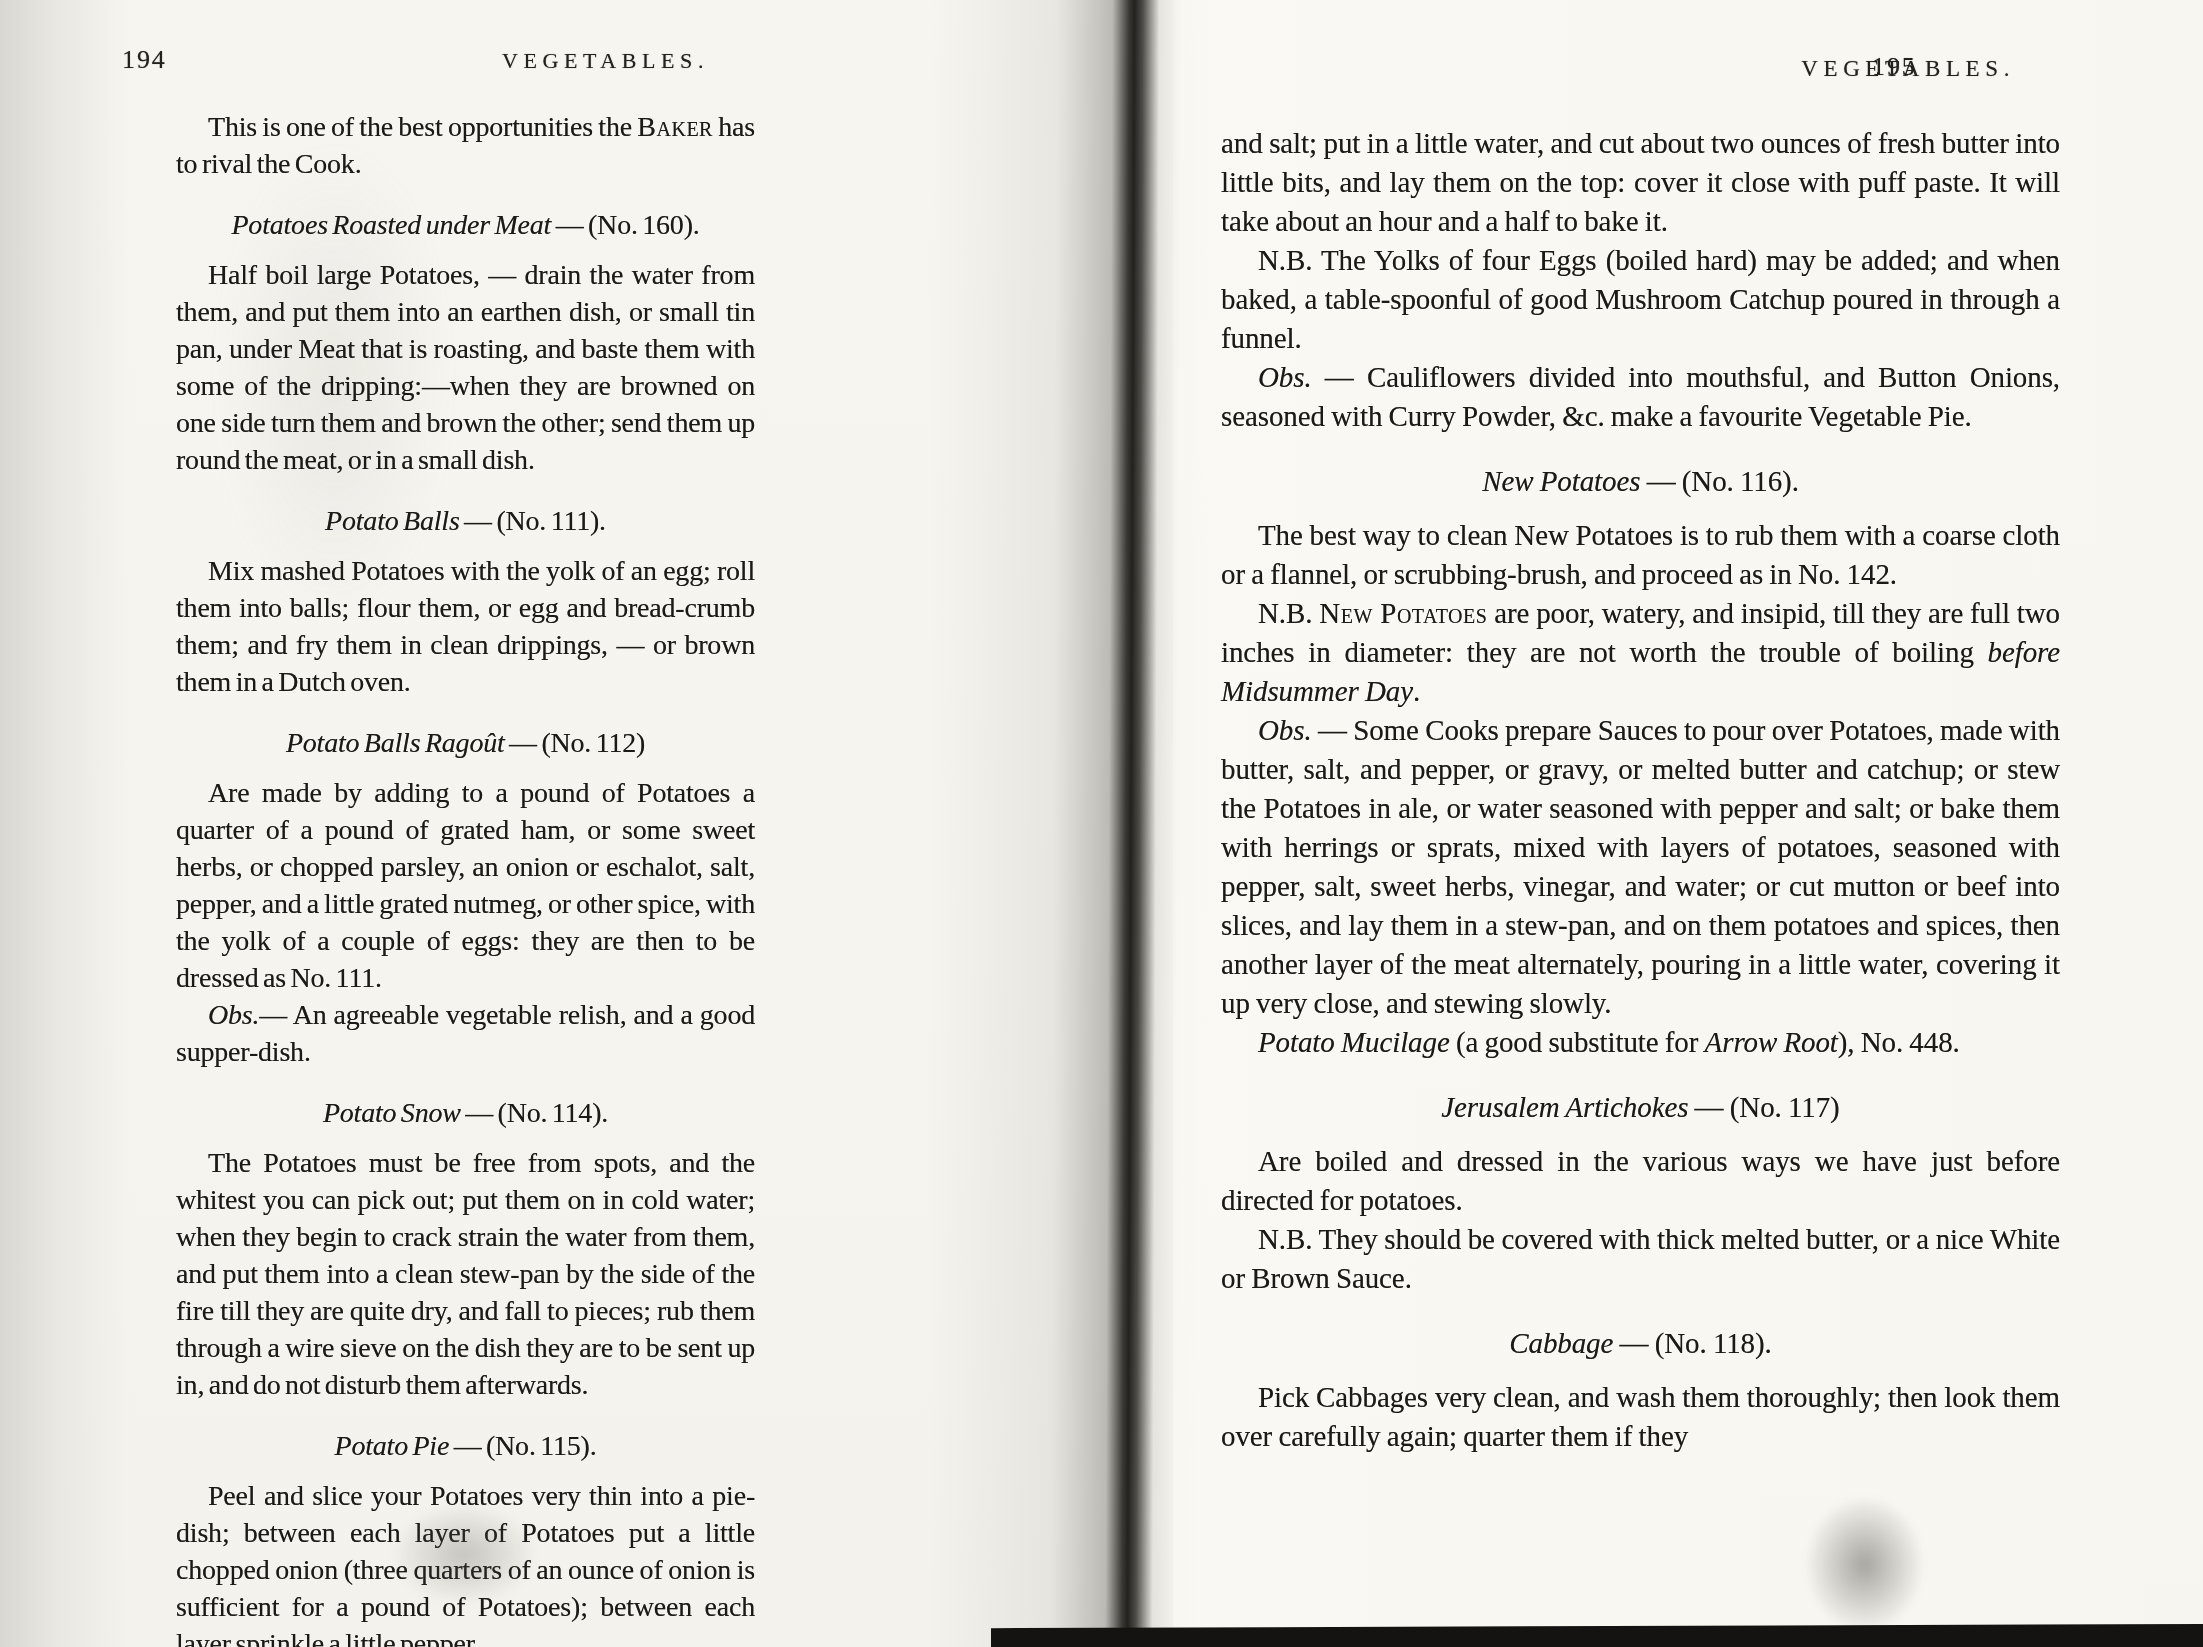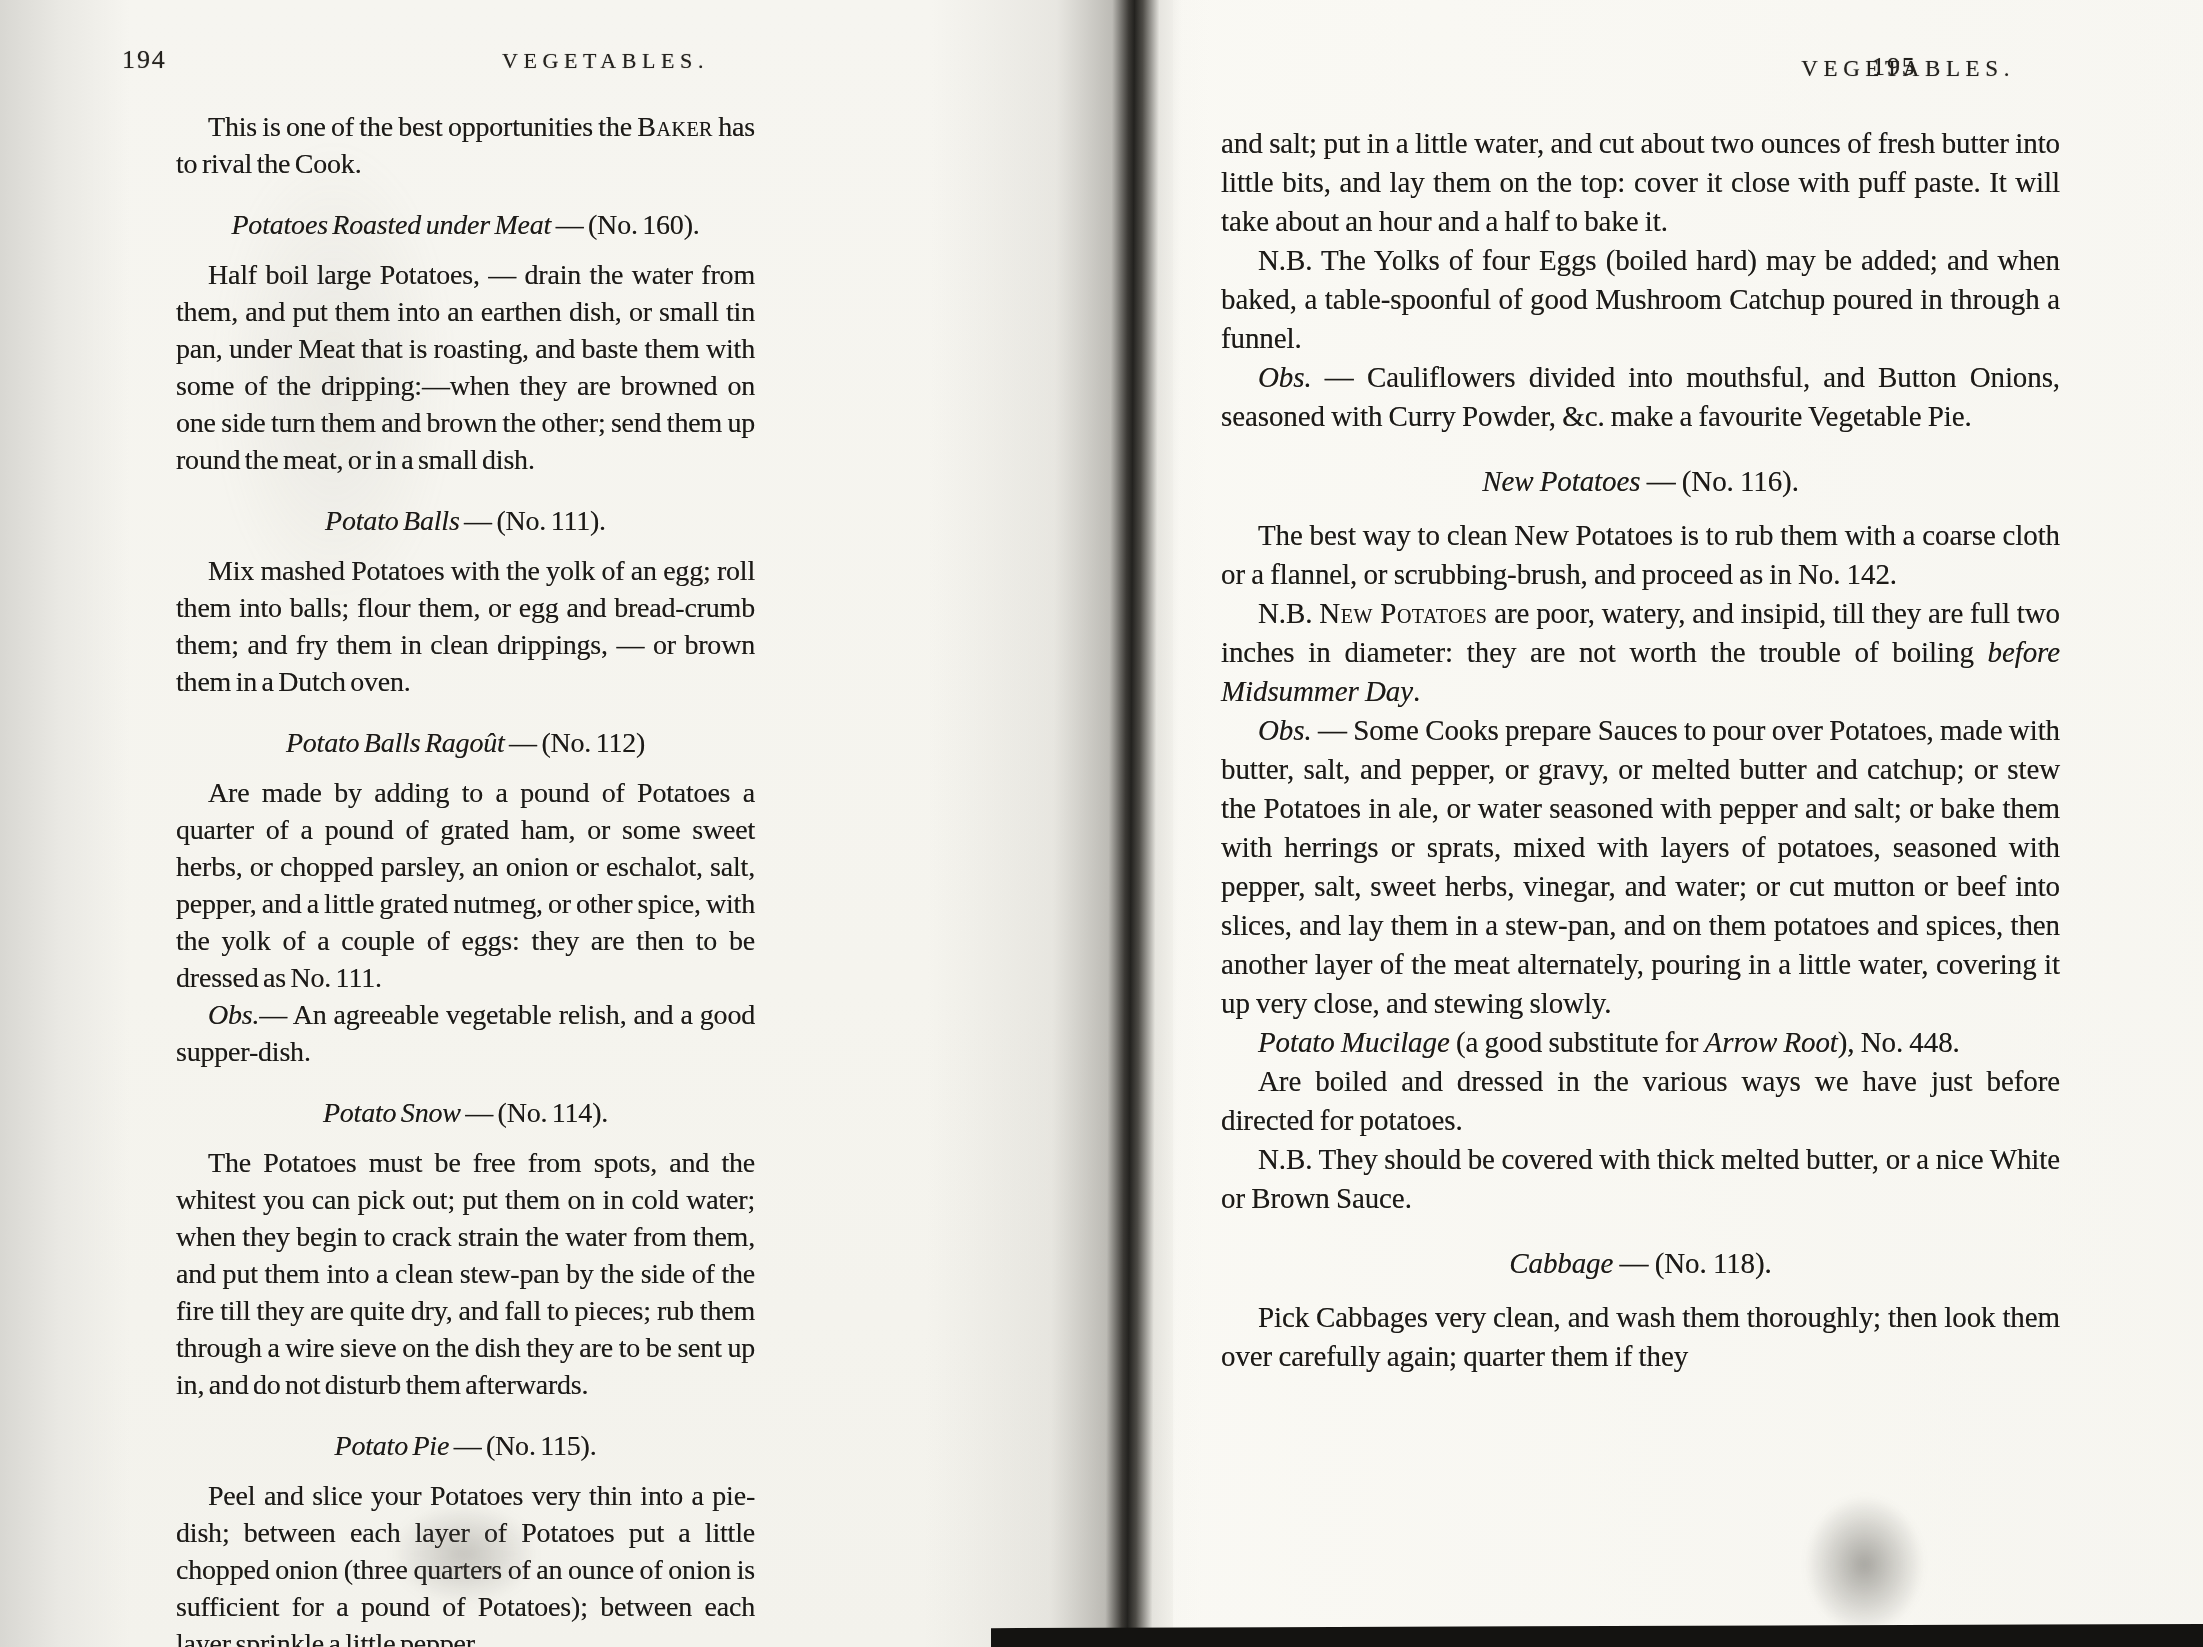--- a/index.html
+++ b/index.html
@@ -134,20 +134,21 @@
 
   <div class="column column-right">
       <div class="block block-paragraph"><span>and salt; put in a little water, and cut about two ounces of fresh butter into little bits, and lay them on the top: cover it close with puff paste. It will take about an hour and a half to bake it.</span></div>
       <div class="block block-paragraph indent"><span>N.B. The Yolks of four Eggs (boiled hard) may be added; and when baked, a table-spoonful of good Mushroom Catchup poured in through a funnel.</span></div>
       <div class="block block-paragraph indent"><span class="s-i">Obs.</span><span> — Cauliflowers divided into mouthsful, and Button Onions, seasoned with Curry Powder, &amp;c. make a favourite Vegetable Pie.</span></div>
       <div class="block block-heading"><span class="s-i">New Potatoes</span><span> — (No. 116).</span></div>
       <div class="block block-paragraph indent"><span>The best way to clean New Potatoes is to rub them with a coarse cloth or a flannel, or scrubbing-brush, and proceed as in No. 142.</span></div>
       <div class="block block-paragraph indent"><span>N.B. </span><span class="s-sc">New Potatoes</span><span> are poor, watery, and insipid, till they are full two inches in diameter: they are not worth the trouble of boiling </span><span class="s-i">before Midsummer Day</span><span>.</span></div>
       <div class="block block-paragraph indent"><span class="s-i">Obs.</span><span> — Some Cooks prepare Sauces to pour over Potatoes, made with butter, salt, and pepper, or gravy, or melted butter and catchup; or stew the Potatoes in ale, or water seasoned with pepper and salt; or bake them with herrings or sprats, mixed with layers of potatoes, seasoned with pepper, salt, sweet herbs, vinegar, and water; or cut mutton or beef into slices, and lay them in a stew-pan, and on them potatoes and spices, then another layer of the meat alternately, pouring in a little water, covering it up very close, and stewing slowly.</span></div>
       <div class="block block-paragraph indent"><span class="s-i">Potato Mucilage</span><span> (a good substitute for </span><span class="s-i">Arrow Root</span><span>), No. 448.</span></div>
+      <div class="block block-heading"><span class="s-i">Jerusalem Artichokes</span><span> — (No. 117)</span></div>
       <div class="block block-paragraph indent"><span>Are boiled and dressed in the various ways we have just before directed for potatoes.</span></div>
       <div class="block block-paragraph indent"><span>N.B. They should be covered with thick melted butter, or a nice White or Brown Sauce.</span></div>
       <div class="block block-heading"><span class="s-i">Cabbage</span><span> — (No. 118).</span></div>
       <div class="block block-paragraph indent"><span>Pick Cabbages very clean, and wash them thoroughly; then look them over carefully again; quarter them if they</span></div>
     </div>
 
   <div class="smudge-a"></div>
   <div class="smudge-b"></div>
   <div class="gutter-shadow"></div>
   <div class="bottom-strip"></div>

